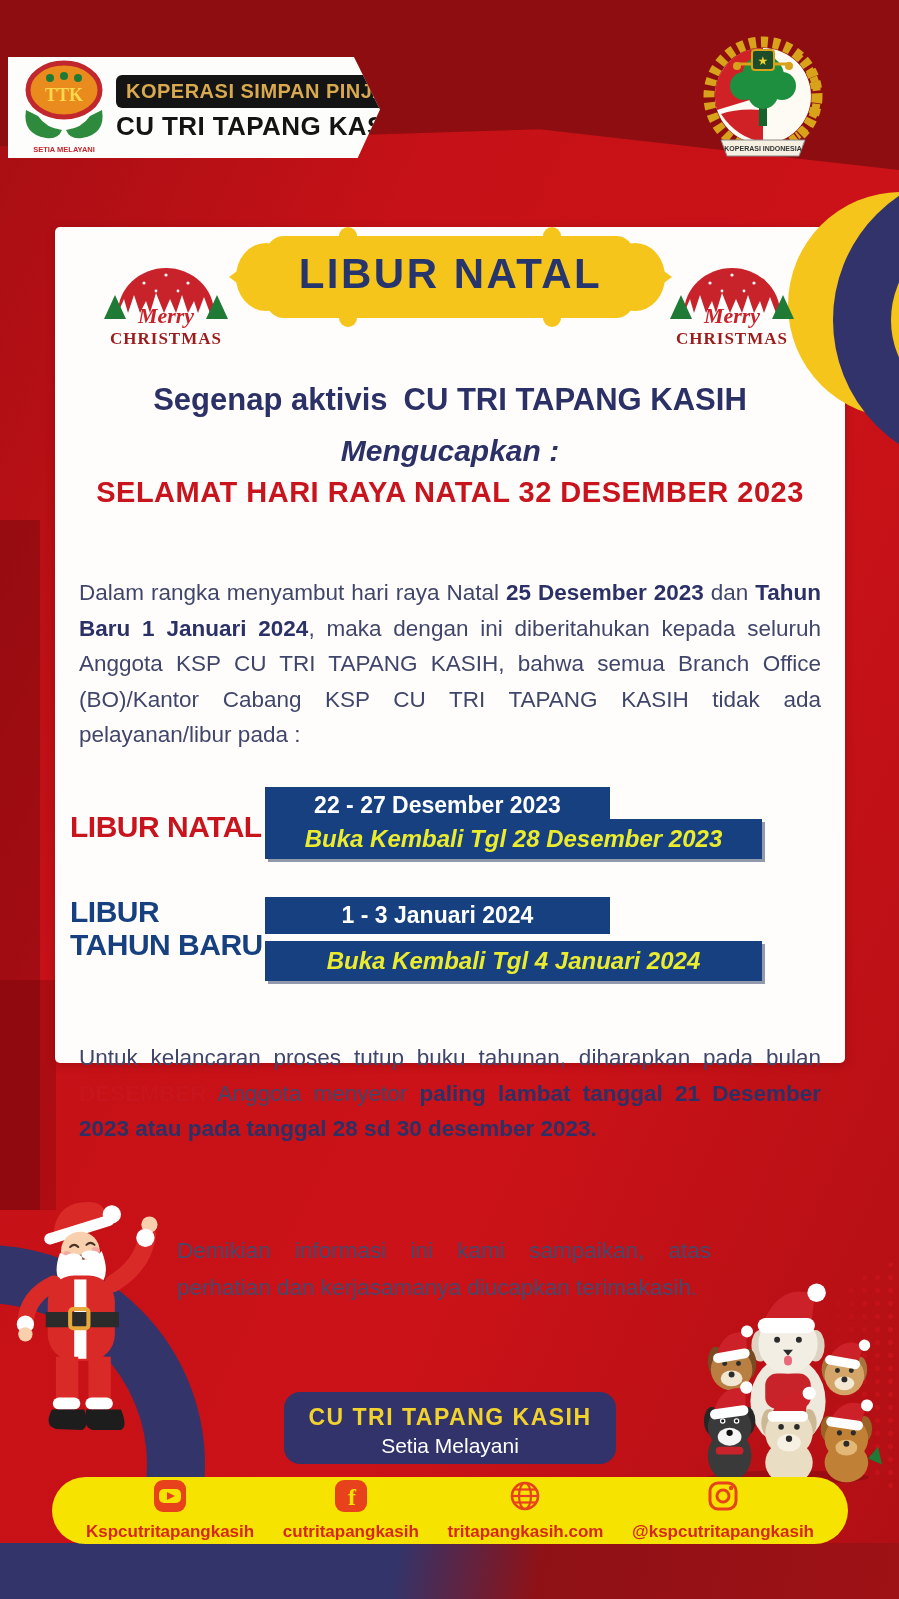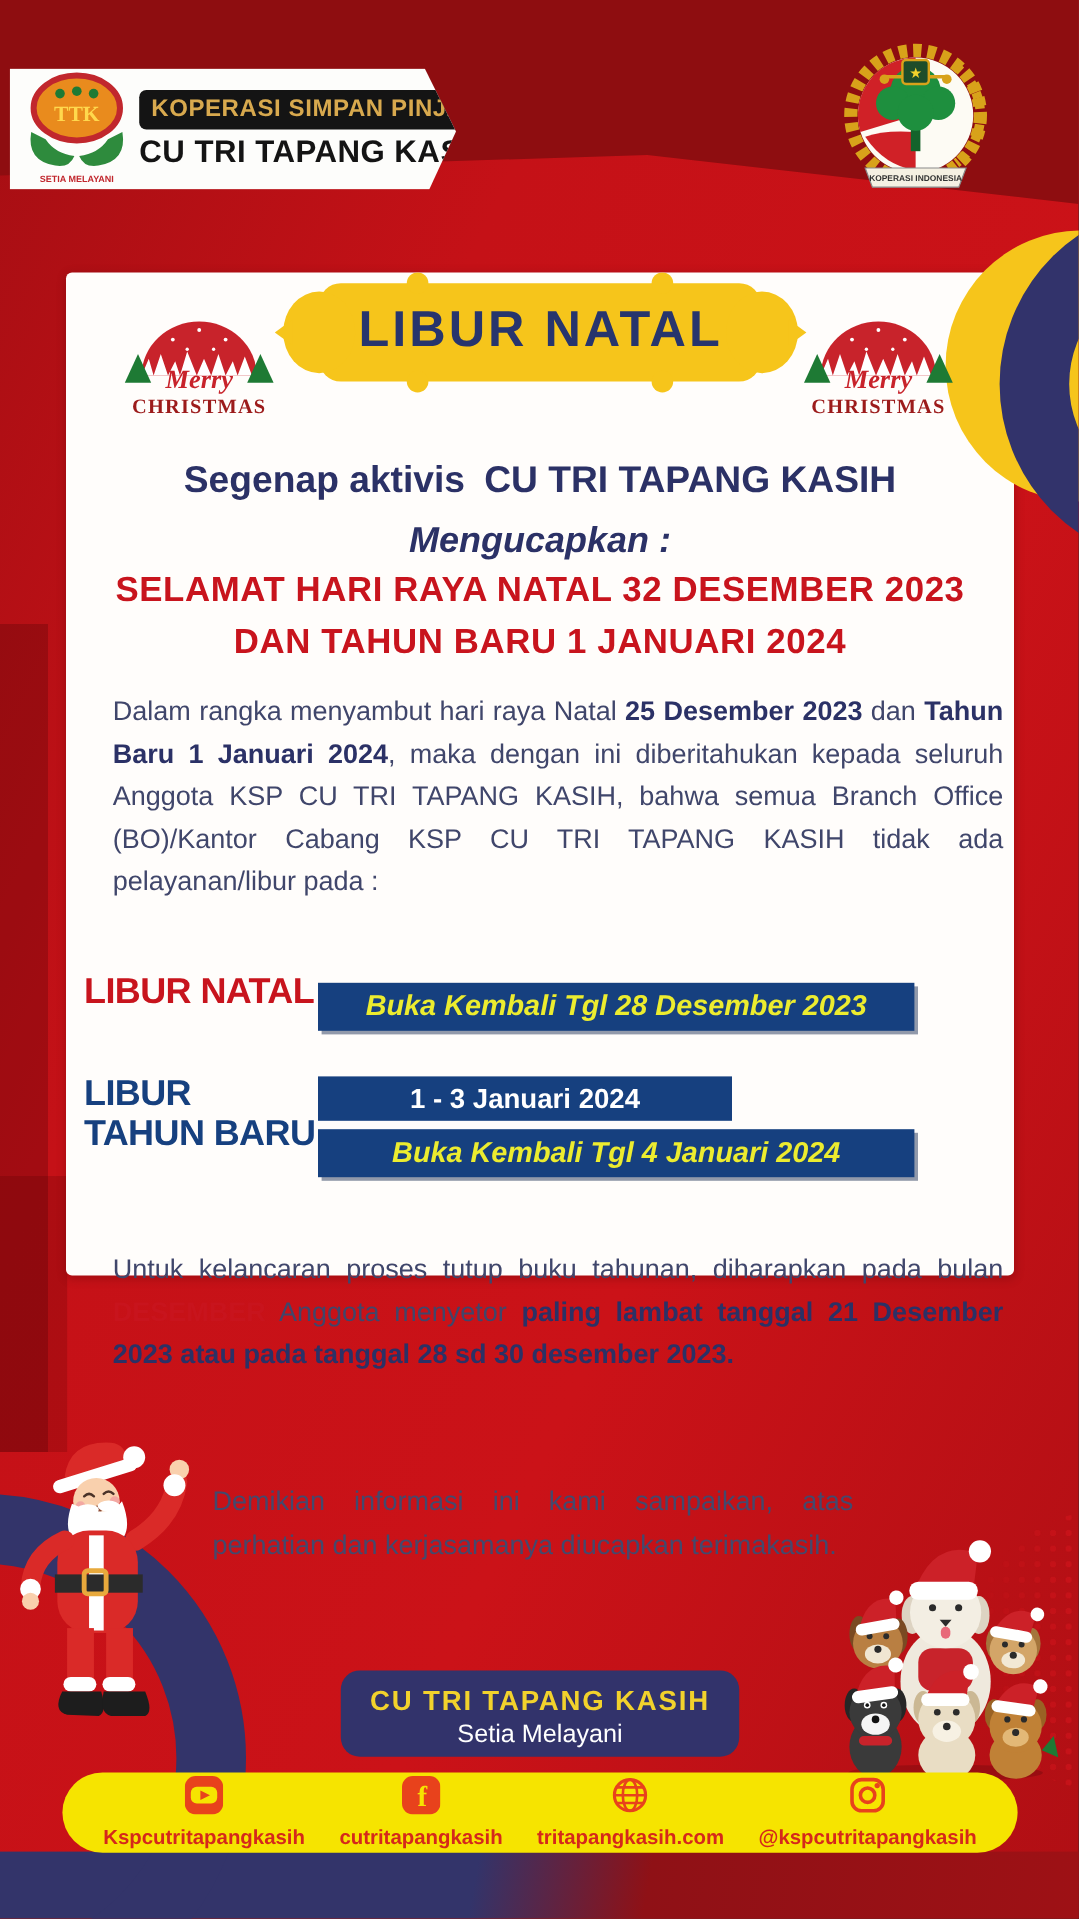--- a/index.html
+++ b/index.html
@@ -41,21 +41,21 @@
   .badge.left{left:102px;} .badge.right{left:668px;}
   
   .intro-line{position:absolute;left:0;top:155px;width:100%;text-align:center;color:#2b3166;font-weight:800;font-size:31px;}
   .intro-line .gap{display:inline-block;width:16px;}
   .announce{position:absolute;left:0;top:207px;width:100%;text-align:center;color:#2b3166;
     font-style:italic;font-weight:600;font-size:30px;}
   .greet{position:absolute;left:0;width:100%;text-align:center;color:var(--heading_red,#c8141d);
     font-weight:800;font-size:29px;letter-spacing:.5px;}
   .greet.l1{top:249px;} .greet.l2{top:292px;}
   .para{position:absolute;left:24px;width:742px;text-align:justify;color:#40466b;
-    font-size:22.5px;line-height:35.5px;margin-left:15px;}
+    font-size:22.5px;line-height:35.5px;}
   .para.p1{top:348px;} .para.p2{top:813px;}
   .closing{position:absolute;left:122px;top:1005px;width:534px;text-align:justify;color:#44496d;
     font-size:22.5px;line-height:37px;}
   
   .sched-label{position:absolute;left:15px;width:196px;font-weight:800;font-size:30px;letter-spacing:-.5px;line-height:33px;}
   .sched-label.natal{top:583px;color:var(--heading_red,#c8141d);}
   .sched-label.baru{top:668px;color:var(--bar_navy,#16407f);}
   .bar{position:absolute;left:210px;background:var(--bar_navy,#16407f);display:flex;align-items:center;justify-content:center;}
   .bar.dates{width:345px;height:37px;color:#ffffff;font-weight:800;font-size:23px;}
   .bar.reopen{width:497px;height:40px;color:var(--bar_yellow,#ecec2f);font-weight:800;font-style:italic;font-size:24px;
@@ -138,25 +138,25 @@
       <text x="66" y="119" text-anchor="middle" font-size="7" font-weight="bold" fill="#333333">KOPERASI INDONESIA</text>
     </svg>
   </div>
 
   <div class="card">
     <div class="intro-line">
       <span>Segenap aktivis</span><span class="gap"></span><span>CU TRI TAPANG KASIH</span>
     </div>
     <div class="announce">Mengucapkan :</div>
     <div class="greet l1">SELAMAT HARI RAYA NATAL 32 DESEMBER 2023</div>
-    <div class="greet l2">DAN TAHUN BARU 1 JANUARI 2024</div>
 
     <div class="para p1"><span>Dalam rangka menyambut hari raya Natal </span><span style="font-weight: bold; color: rgb(43, 49, 102);">25 Desember 2023</span><span> dan </span><span style="font-weight: bold; color: rgb(43, 49, 102);">Tahun Baru 1 Januari 2024</span><span>, maka dengan ini diberitahukan kepada seluruh Anggota KSP CU TRI TAPANG KASIH, bahwa semua Branch Office (BO)/Kantor Cabang KSP CU TRI TAPANG KASIH tidak ada pelayanan/libur pada :</span></div>
 
     <div class="sched-label natal">LIBUR NATAL</div>
+    <div class="bar dates b1">22 - 27 Desember 2023</div>
     <div class="bar reopen b2">Buka Kembali Tgl 28 Desember 2023</div>
 
     <div class="sched-label baru">LIBUR TAHUN BARU</div>
     <div class="bar dates b3">1 - 3 Januari 2024</div>
     <div class="bar reopen b4">Buka Kembali Tgl 4 Januari 2024</div>
 
     <div class="para p2"><span>Untuk kelancaran proses tutup buku tahunan, diharapkan pada bulan </span><span style="font-weight: bold; color: rgb(200, 20, 29);">DESEMBER</span><span> Anggota menyetor </span><span style="font-weight: bold; color: rgb(43, 49, 102);">paling lambat tanggal 21 Desember 2023 atau pada tanggal 28 sd 30 desember 2023.</span></div>
 
     <div class="closing">Demikian informasi ini kami sampaikan, atas perhatian dan kerjasamanya diucapkan terimakasih.</div>
   </div>

